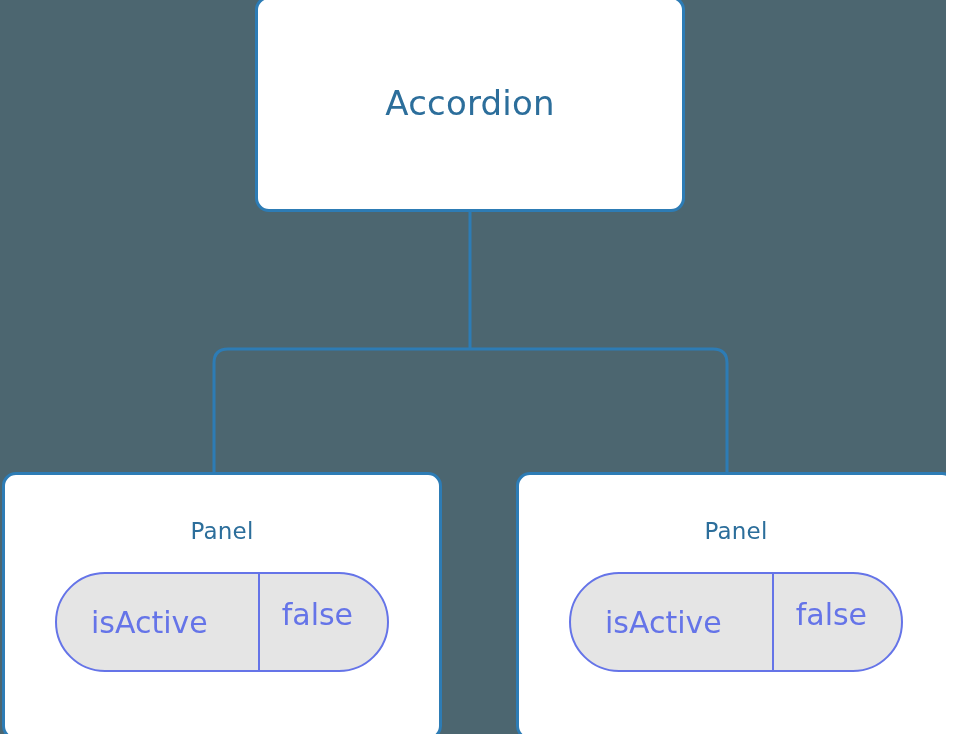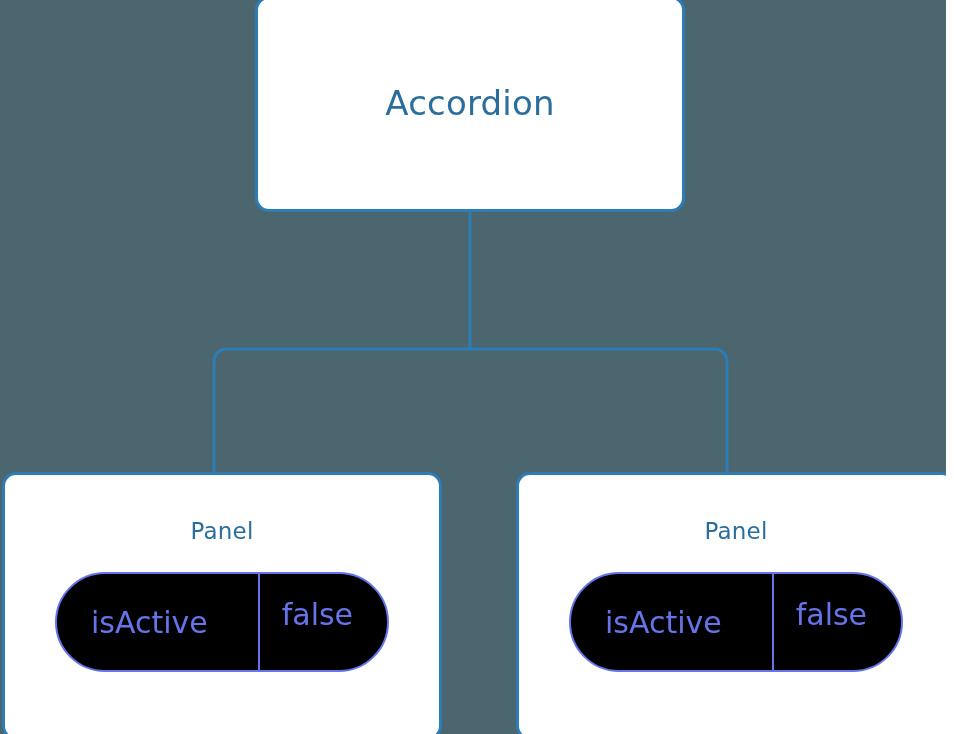--- a/index.html
+++ b/index.html
@@ -75,21 +75,21 @@
   }
 
   
   .prop-pill {
     margin-top: 28px;
     height: 100px;
     display: flex;
     align-items: stretch;
     border: 2px solid #6574e8;
     border-radius: 50px;
-    background: #000000;
+    background: #e5e5e5;
     box-sizing: border-box;
     overflow: hidden;
     justify-content: center;
   }
 
   .prop-cell {
     display: flex;
     align-items: center;
     justify-content: center;
     color: #6574e8;

